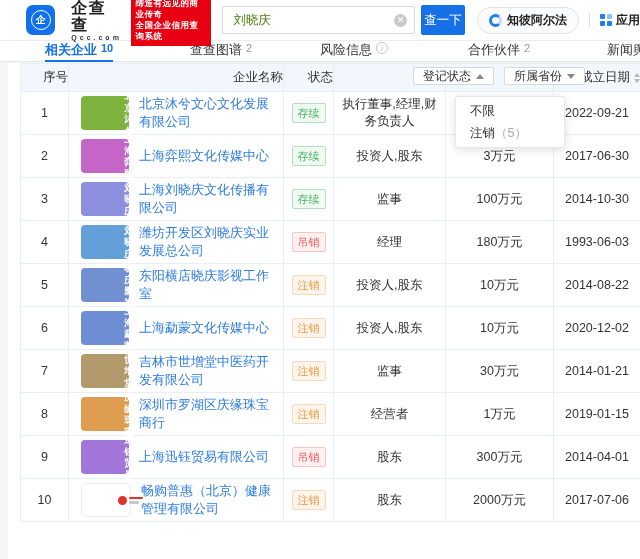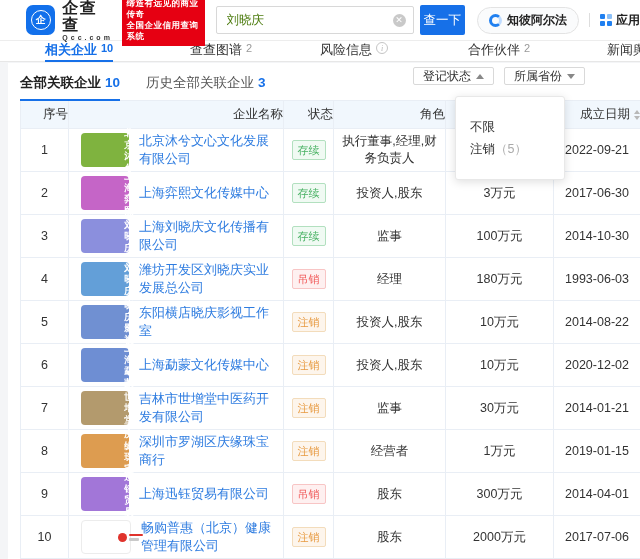--- a/index.html
+++ b/index.html
@@ -8,21 +8,21 @@
   .page { position:relative; width:640px; height:559px; }
 
   
   .navbar { height:41px; background:#fff; border-bottom:1px solid #ededed;
     display:flex; align-items:center; padding-left:26px; position:relative; z-index:5; }
   .logo { display:flex; align-items:center; cursor:pointer; }
   .logo-icon { width:30px; height:30px; background:#1270eb; border-radius:7px;
     display:flex; align-items:center; justify-content:center; }
   .logo-icon .ring { width:20px; height:20px; border:1.5px solid #fff; border-radius:50%;
     display:flex; align-items:center; justify-content:center; color:#fff; font-size:10px; font-weight:bold; }
-  .logo-text { margin-left:7px; }
+  .logo-text { margin-left:16px; }
   .brand { font-size:16px; font-weight:700; color:#222; letter-spacing:1.5px; line-height:17px; }
   .domain { font-size:7px; color:#333; letter-spacing:3px; line-height:9px; font-weight:700; }
   .slogan { margin-left:8px; background:#e60012; color:#fff; font-size:8.5px; line-height:11px;
     padding:4px 5px; font-weight:600; letter-spacing:0.5px; }
   .searchbox { margin-left:11px; position:relative; width:244px; height:28px;
     border:1px solid #d8d8d8; border-radius:2px; display:flex; align-items:center; background:#fff; }
   .searchbox input { border:none; outline:none; font-size:12.5px; color:#4d7c0f;
     padding:0 24px 0 10px; width:100%; background:transparent;
     font-family:"Liberation Sans","DejaVu Sans",sans-serif; }
   .clear-ic { position:absolute; right:7px; width:13px; height:13px; border-radius:50%;
@@ -66,21 +66,21 @@
   .fbtn { height:18px; padding:0 9px; font-size:12px; color:#333; background:#fff;
     border:1px solid #d9d9d9; border-radius:2px; display:flex; align-items:center; gap:5px;
     cursor:pointer; font-family:"Liberation Sans","DejaVu Sans",sans-serif; }
   .caret-up { width:0; height:0; border-left:4px solid transparent; border-right:4px solid transparent;
     border-bottom:5px solid #888; }
   .caret-dn { width:0; height:0; border-left:4px solid transparent; border-right:4px solid transparent;
     border-top:5px solid #888; }
 
   .dropdown { position:absolute; left:447px; top:33px; width:110px; background:#fff;
     border:1px solid #e8e8e8; border-radius:3px; box-shadow:0 2px 10px rgba(0,0,0,.13);
-    z-index:20; padding:19px 0; }
+    z-index:20; padding:3px 0; }
   .dd-item { height:22px; line-height:22px; padding-left:14px; font-size:12.5px; color:#333;
     cursor:pointer; white-space:nowrap; }
   .dd-item .cnt { color:#aaa; }
 
   
   .table-wrap { margin-left:12px; }
   table { width:620px; border-collapse:collapse; table-layout:fixed; }
   th { background:#f1f7fd; height:28px; font-size:12.5px; color:#333; font-weight:400;
     border:1px solid #e9eef5; text-align:right; }
   td { border:1px solid #e9eef5; font-size:12.5px; color:#333; text-align:center;
@@ -163,21 +163,20 @@
       <div class="tab" style="left: 468px;">
         <span>合作伙伴</span>
         <span class="cnt">2</span>
       </div>
       <div class="tab" style="left: 607px;">
         <span>新闻舆情</span>
       </div>
     </nav>
 
   <main class="card">
-    <div class="subnav" id="subnav"><span class="subnav-item active"><span>全部关联企业</span><span class="cnt">10</span></span><span class="subnav-item"><span>历史全部关联企业</span><span class="cnt">3</span></span></div>
 
     <div class="filter-btns">
       <button class="fbtn">
         <span>登记状态</span>
         <span class="caret-up"></span>
       </button>
       <button class="fbtn">
         <span>所属省份</span>
         <span class="caret-dn"></span>
       </button>

